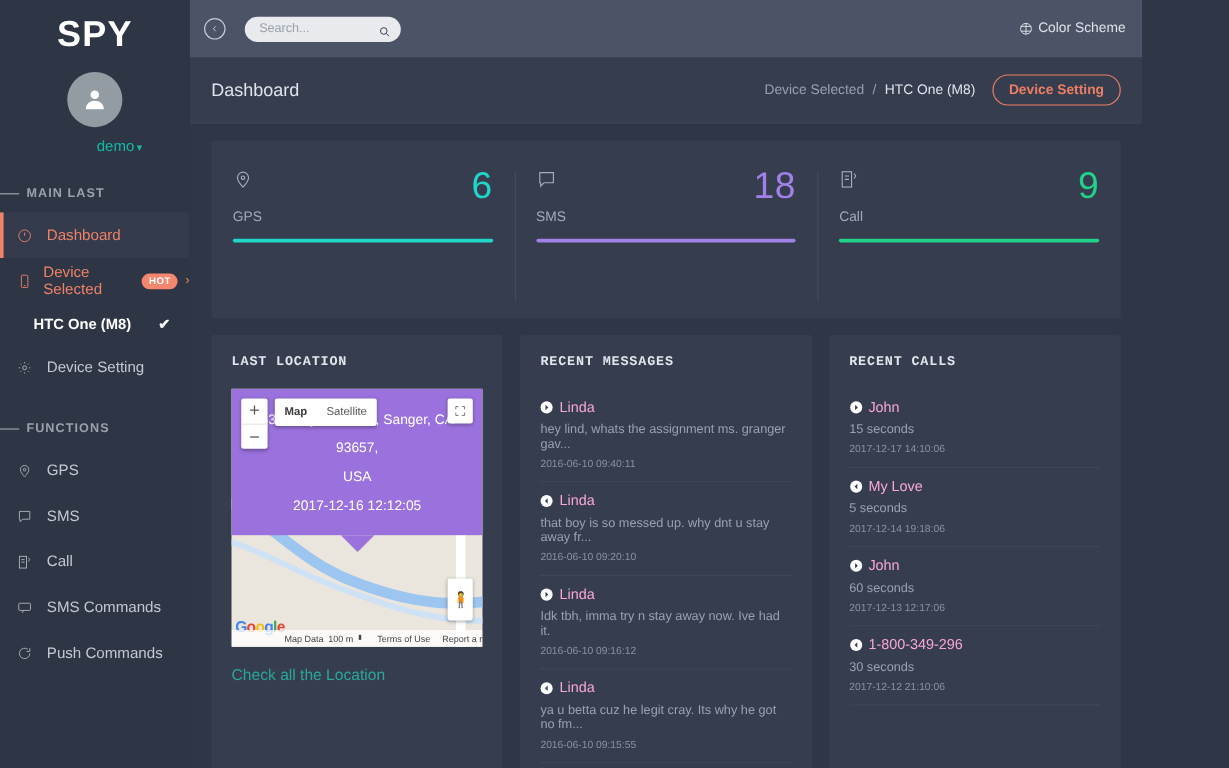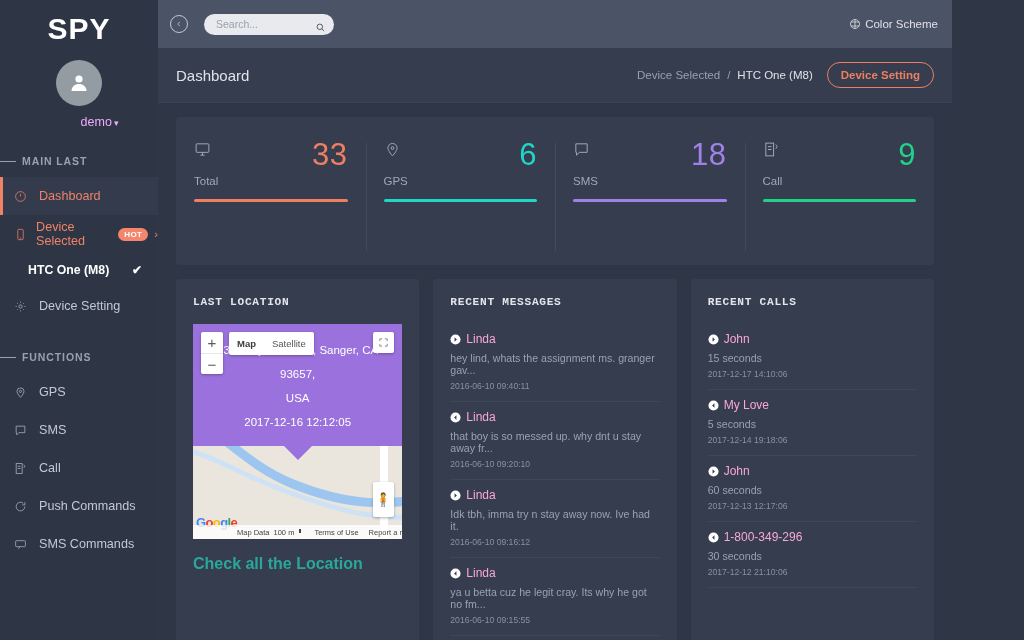--- a/index.html
+++ b/index.html
@@ -27,21 +27,21 @@
   }
   .profile { text-align: center; padding-top: 8px; }
   .avatar {
     width: 46px; height: 46px; border-radius: 50%;
     background: #939ca3;
     margin: 0 auto;
     display: flex; align-items: center; justify-content: center;
   }
   .avatar svg { width: 24px; height: 24px; fill: #ffffff; }
   .username {
-    margin-top: 9px; font-size: 12.5px; color: #f0abfc; padding-left: 41px;
+    margin-top: 9px; font-size: 12.5px; color: #14b8a6; padding-left: 41px;
   }
   .username .caret { font-size: 9px; margin-left: 2px; }
 
   .section-head {
     display: flex; align-items: center; gap: 6px;
     margin-top: 26px; padding-left: 0;
     font-size: 10.5px; font-weight: bold; letter-spacing: .9px;
     color: #9aa1ad;
   }
   .section-head .dash {
@@ -278,21 +278,21 @@
     margin: 0 5px 2px 1px;
   }
   .gmlogo {
     position: absolute; left: 3px; bottom: 9px;
     font-size: 13px; font-weight: bold; letter-spacing: -.6px;
     z-index: 6;
   }
   .gmlogo i { font-style: normal; }
   .map-link {
     display: block; margin-top: 16px;
-    font-size: 16px; color: #2aa79b; cursor: pointer; font-weight: bold;
+    font-size: 13px; color: #2aa79b; cursor: pointer;
   }
 
   
   .lrow {
     padding: 8px 0 10px 0;
     border-bottom: 1px solid #3e4658;
   }
   .lrow-name {
     display: flex; align-items: center; gap: 5px;
     font-size: 12px; color: #f9a8d4;
@@ -394,34 +394,34 @@
           <svg viewBox="0 0 24 24">
               <rect x="4" y="3" width="11" height="18"></rect>
               <path d="M7 8h5M7 12h5M18 5l2 3-2 3"></path>
             </svg>
         </span>
         <span>Call</span>
       </div>
       <div class="nav-item">
         <span class="ico">
           <svg viewBox="0 0 24 24">
+              <rect x="3" y="5" width="18" height="11" rx="1.5"></rect>
+              <path d="M8 20l3-4"></path>
+            </svg>
+        </span>
+        <span>SMS Commands</span>
+      </div>
+      <div class="nav-item">
+        <span class="ico">
+          <svg viewBox="0 0 24 24">
               <path d="M20 12a8 8 0 11-3-6.2"></path>
               <path d="M20 4v5h-5"></path>
             </svg>
         </span>
         <span>Push Commands</span>
-      </div>
-      <div class="nav-item">
-        <span class="ico">
-          <svg viewBox="0 0 24 24">
-              <rect x="3" y="5" width="18" height="11" rx="1.5"></rect>
-              <path d="M8 20l3-4"></path>
-            </svg>
-        </span>
-        <span>SMS Commands</span>
       </div>
     </nav>
   </aside>
 
   <main class="main">
 
     <div class="topbar">
       <div class="collapse-btn">
         <svg viewBox="0 0 24 24" width="10" height="10" fill="none" stroke="currentColor" stroke-width="2">
             <path d="M14 7l-5 5 5 5"></path>
@@ -453,33 +453,20 @@
         <span class="crumb-muted">Device Selected</span>
         <span class="sep">/</span>
         <span class="crumb-cur">HTC One (M8)</span>
         <button class="device-setting-btn">Device Setting</button>
       </div>
     </div>
 
     <div class="content">
 
       <div class="stats-card">
-        <div class="stat">
-          <div class="stat-top">
-            <span class="stat-icon">
-              <svg viewBox="0 0 24 24">
-                  <rect x="3" y="4" width="18" height="12" rx="1.2"></rect>
-                  <path d="M9 20h6M12 16v4"></path>
-                </svg>
-            </span>
-            <span class="stat-num" id="num0" style="color:#ef7e63">33</span>
-          </div>
-          <div class="stat-label">Total</div>
-          <div class="stat-bar" style="background:#ef7e63"></div>
-        </div>
         <div class="stat">
           <div class="stat-top">
             <span class="stat-icon">
               <svg viewBox="0 0 24 24">
                   <path d="M12 21s6.5-7 6.5-11a6.5 6.5 0 10-13 0c0 4 6.5 11 6.5 11z"></path>
                   <circle cx="12" cy="10" r="2"></circle>
                 </svg>
             </span>
             <span class="stat-num" style="color:#21d5c8">6</span>
           </div>

